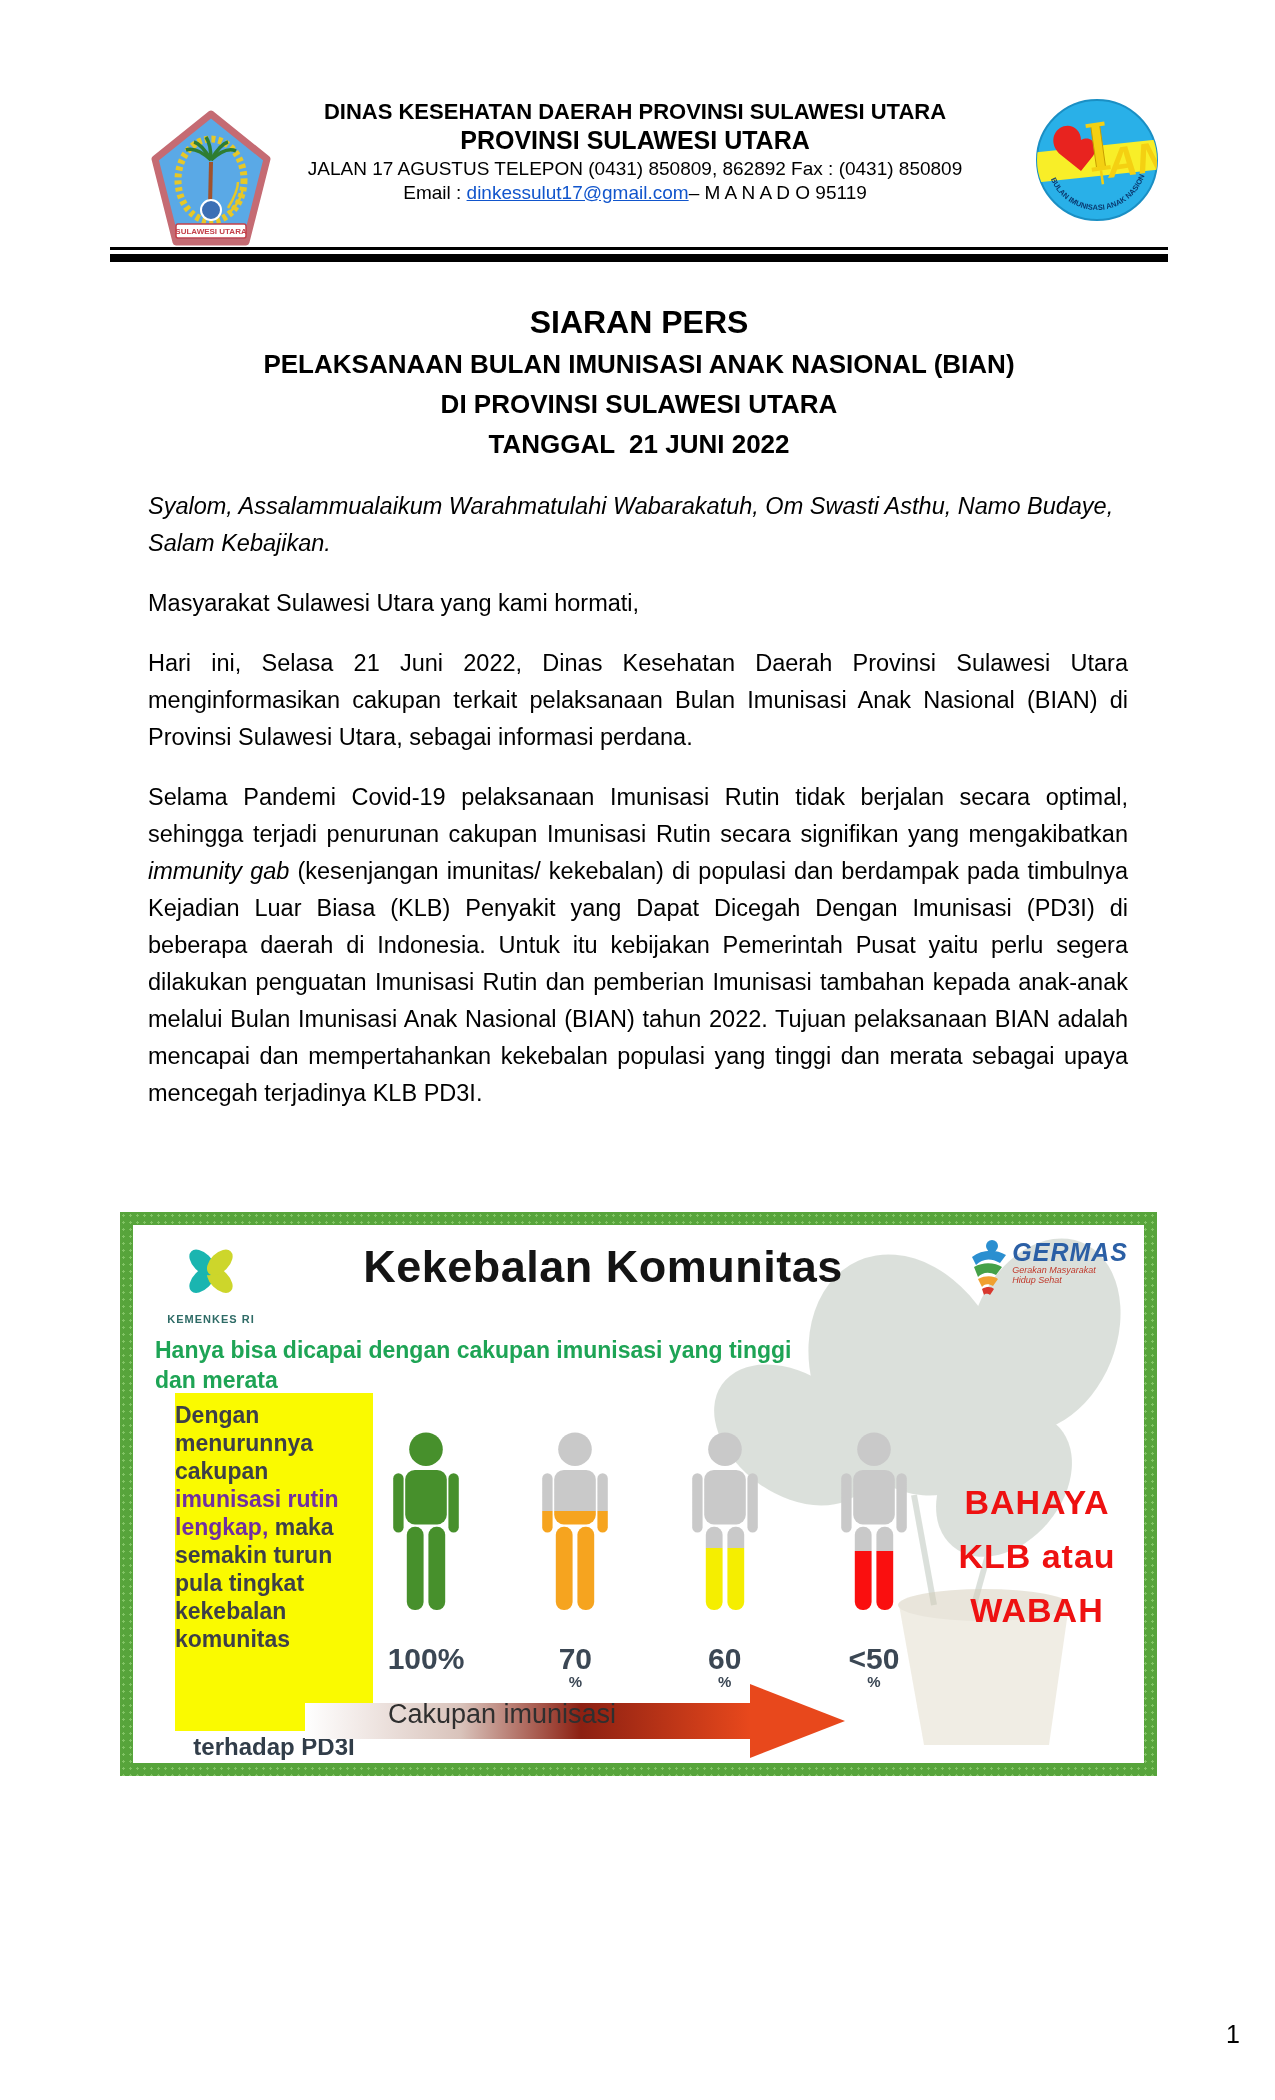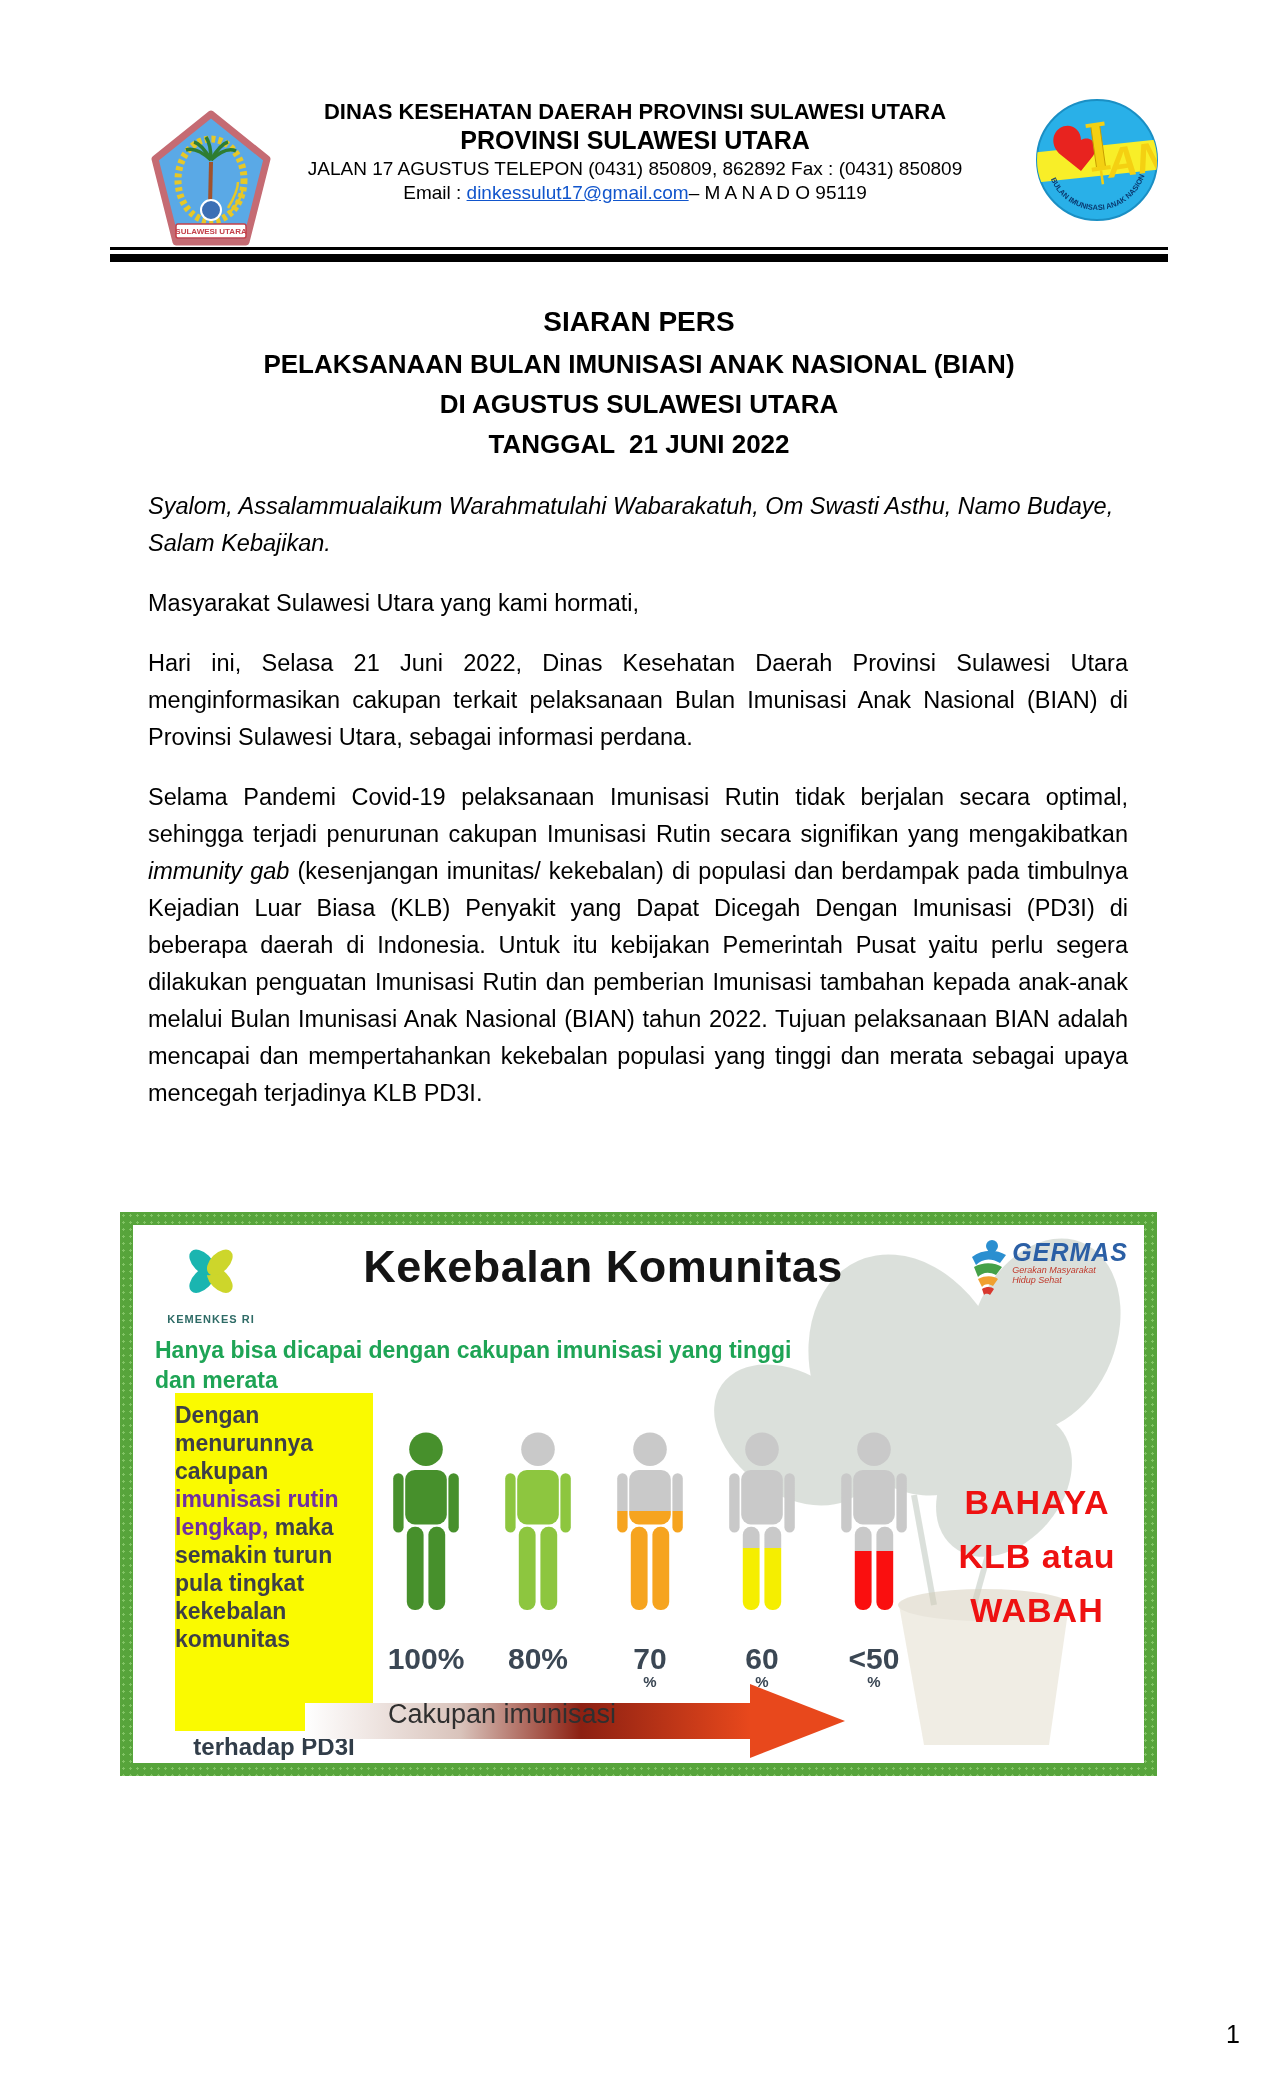--- a/index.html
+++ b/index.html
@@ -14,21 +14,21 @@
   .lh2{font-size:25px;font-weight:bold;line-height:30px;}
   .lh3{font-size:19px;line-height:24px;margin-top:2px;}
   .lh4{font-size:19px;line-height:24px;}
   .email-link{}
   .rule{position:absolute;left:110px;top:247px;width:1058px;}
   .rule .thin{height:3px;background:#000;}
   .rule .thick{height:8px;background:#000;margin-top:4px;}
 
   
   .doc-title{position:absolute;left:144px;top:300px;width:990px;text-align:center;}
-  .t1{font-size:28px;font-weight:bold;line-height:44px;white-space:pre-wrap;}
+  .t1{font-size:32px;font-weight:bold;line-height:44px;white-space:pre-wrap;}
   .t2{font-size:26px;font-weight:bold;line-height:40px;white-space:pre-wrap;}
 
   
   .bodytext{position:absolute;left:148px;top:488px;width:988px;font-size:23.5px;line-height:37px;}
   .bodytext p{margin:0 8px 23px 0;}
   .greeting{font-style:italic;}
   .just{text-align:justify;}
   .ital{font-style:italic;}
 
   
@@ -124,21 +124,21 @@
   </div>
 
   <div class="rule">
     <div class="thin"></div>
       <div class="thick"></div>
   </div>
 
   <div class="doc-title">
     <div class="t1">SIARAN PERS</div>
     <div class="t2">PELAKSANAAN BULAN IMUNISASI ANAK NASIONAL (BIAN)</div>
-    <div class="t2">DI AGUSTUS SULAWESI UTARA</div>
+    <div class="t2">DI PROVINSI SULAWESI UTARA</div>
     <div class="t2">TANGGAL  21 JUNI 2022</div>
   </div>
 
   <div class="bodytext">
     <p class="greeting">Syalom, Assalammualaikum Warahmatulahi Wabarakatuh, Om Swasti Asthu, Namo Budaye, Salam Kebajikan.</p>
     <p>Masyarakat Sulawesi Utara yang kami hormati,</p>
     <p class="just">Hari ini, Selasa 21 Juni 2022, Dinas Kesehatan Daerah Provinsi Sulawesi Utara menginformasikan cakupan terkait pelaksanaan Bulan Imunisasi Anak Nasional (BIAN) di Provinsi Sulawesi Utara, sebagai informasi perdana.</p>
     <p class="just"><span>Selama Pandemi Covid-19 pelaksanaan Imunisasi Rutin tidak berjalan secara optimal, sehingga terjadi penurunan cakupan Imunisasi Rutin secara signifikan yang mengakibatkan </span><span class="ital">immunity gab</span><span> (kesenjangan imunitas/ kekebalan) di populasi dan berdampak pada timbulnya Kejadian Luar Biasa (KLB) Penyakit yang Dapat Dicegah Dengan Imunisasi (PD3I) di beberapa daerah di Indonesia. Untuk itu kebijakan Pemerintah Pusat yaitu perlu segera dilakukan penguatan Imunisasi Rutin dan pemberian Imunisasi tambahan kepada anak-anak melalui Bulan Imunisasi Anak Nasional (BIAN) tahun 2022. Tujuan pelaksanaan BIAN adalah mencapai dan mempertahankan kekebalan populasi yang tinggi dan merata sebagai upaya mencegah terjadinya KLB PD3I.</span></p>
   </div>
 
@@ -211,36 +211,20 @@
                 <circle cx="50" cy="24" r="21"></circle>
                 <rect x="24" y="50" width="52" height="68" rx="12"></rect>
                 <rect x="9" y="54" width="13" height="74" rx="6.5"></rect>
                 <rect x="78" y="54" width="13" height="74" rx="6.5"></rect>
                 <rect x="26" y="121" width="21" height="104" rx="10"></rect>
                 <rect x="53" y="121" width="21" height="104" rx="10"></rect>
               </g>
             </svg><div class="fig-label" style="color: rgb(59, 71, 84);">100%</div></div>
           <div class="fig"><svg width="80" height="184" viewBox="0 0 100 230">
               <defs>
-                <linearGradient id="pg1" x1="0" y1="0" x2="0" y2="230" gradientUnits="userSpaceOnUse">
-                  <stop offset="0.195" stop-color="#c9c9c9"></stop>
-                  <stop offset="0.195" stop-color="#8dc63f"></stop>
-                </linearGradient>
-              </defs>
-              <g fill="url(#pg1)">
-                <circle cx="50" cy="24" r="21"></circle>
-                <rect x="24" y="50" width="52" height="68" rx="12"></rect>
-                <rect x="9" y="54" width="13" height="74" rx="6.5"></rect>
-                <rect x="78" y="54" width="13" height="74" rx="6.5"></rect>
-                <rect x="26" y="121" width="21" height="104" rx="10"></rect>
-                <rect x="53" y="121" width="21" height="104" rx="10"></rect>
-              </g>
-            </svg><div class="fig-label" style="color: rgb(59, 71, 84);">80%</div></div>
-          <div class="fig"><svg width="80" height="184" viewBox="0 0 100 230">
-              <defs>
                 <linearGradient id="pg2" x1="0" y1="0" x2="0" y2="230" gradientUnits="userSpaceOnUse">
                   <stop offset="0.44" stop-color="#c9c9c9"></stop>
                   <stop offset="0.44" stop-color="#f6a41f"></stop>
                 </linearGradient>
               </defs>
               <g fill="url(#pg2)">
                 <circle cx="50" cy="24" r="21"></circle>
                 <rect x="24" y="50" width="52" height="68" rx="12"></rect>
                 <rect x="9" y="54" width="13" height="74" rx="6.5"></rect>
                 <rect x="78" y="54" width="13" height="74" rx="6.5"></rect>

